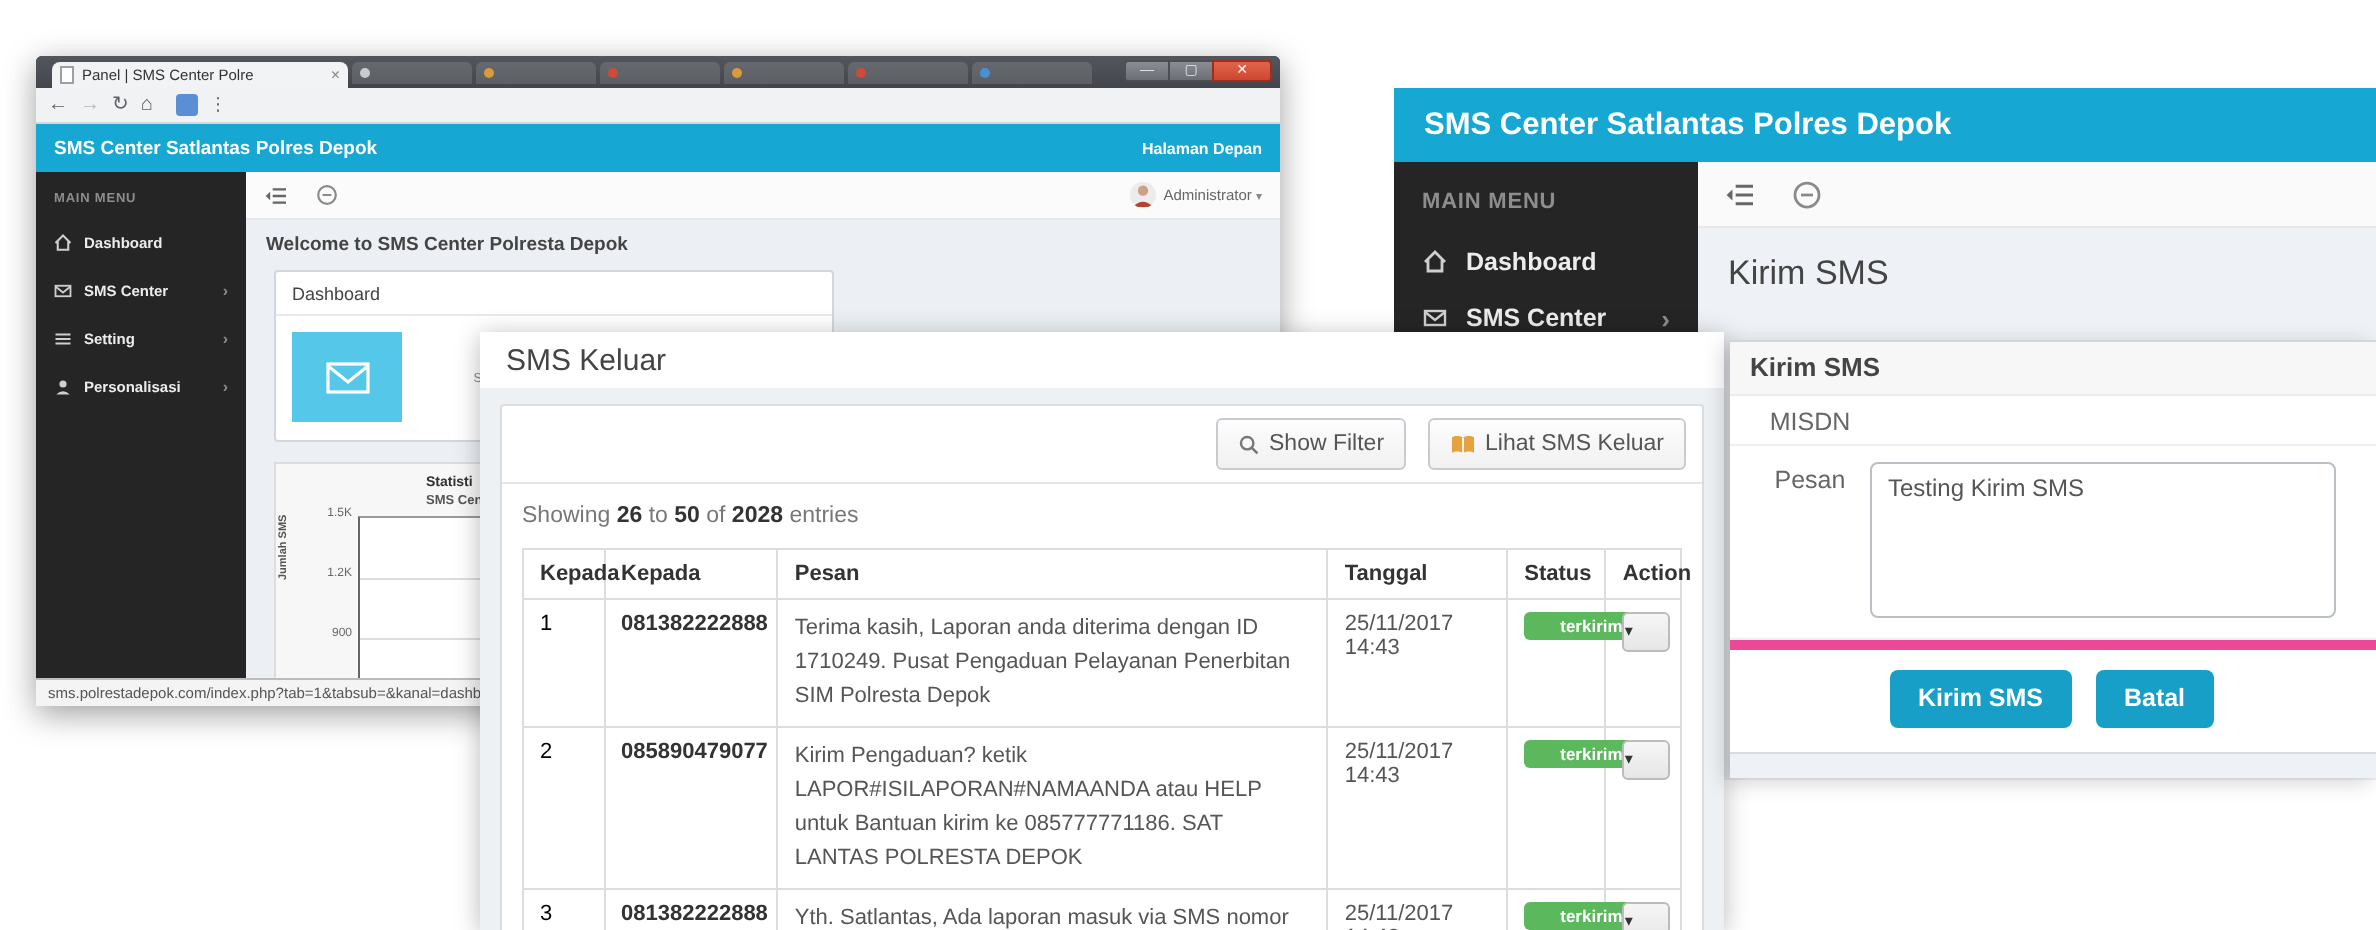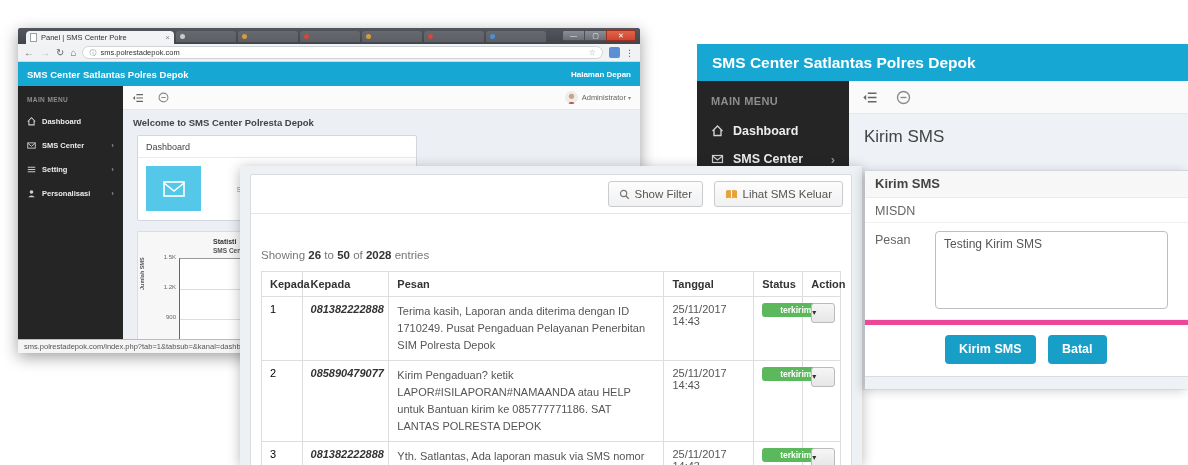--- a/index.html
+++ b/index.html
@@ -80,21 +80,21 @@
   .rcontent { flex:1; background:#eef1f5;}
   .rheading { font-size:17px; color:#444; padding:13px 15px;}
 
   
   .formfrag { position:absolute; left:865px; top:170px; width:323px; height:219px; z-index:6;
               box-shadow:-3px 2px 10px rgba(0,0,0,.18); background:#eef1f5; overflow:hidden;}
   .fpanel { background:#fff; border-top:1px solid #cfd6dd; border-bottom:1px solid #d8dde2;}
   .fph { height:27px; line-height:26px; background:#f7f7f7; border-bottom:1px solid #ececec; font-size:13px; font-weight:bold; color:#444; padding-left:10px;}
   .frow { display:flex; align-items:center; border-bottom:1px solid #f0f0f0; padding:4px 0;}
   .frow.ta { align-items:flex-start; padding:8px 0 10px;}
-  .flabel { width:70px; font-size:12.5px; color:#666; padding-left:10px; flex:none; padding-top:2px;}
+  .flabel { width:70px; font-size:12.5px; color:#666; padding-left:10px; flex:none; padding-top:2px;text-align:center;}
   .finput { width:203px; height:28px; border:1px solid #b9bfc4; border-radius:4px; padding:0 8px; font-size:12px; color:#555; font-family:inherit;}
   .ftext { width:233px; height:78px; border:1px solid #b9bfc4; border-radius:4px; padding:5px 8px; font-size:12px; color:#555; resize:none; font-family:inherit;}
   .ffoot { border-top:5px solid #ec4899; padding:10px 0 12px 80px;}
   .fbtn { display:inline-block; height:29px; line-height:29px; padding:0 14px; background:#179fc8; color:#fff; font-size:12.5px; font-weight:bold; border:none; border-radius:4px; margin-right:8px; font-family:inherit;}
 
   
   .smskeluar { position:absolute; left:240px; top:166px; width:622px; height:299px; z-index:5;
                box-shadow:0 2px 12px rgba(0,0,0,.28); background:#edf1f4; overflow:hidden;}
   .skhead { height:28px; background:#fff; font-size:15px; color:#444; padding-left:13px; line-height:30px;}
   .skbody { padding:8px 10px;}
@@ -102,26 +102,26 @@
   .sktools { text-align:right; padding:6px 8px; border-bottom:1px solid #e4e7ea;}
   .tbtn { display:inline-flex; align-items:center; height:26px; padding:0 10px; border:1px solid #c8ccd0; border-radius:3px;
           background:linear-gradient(#fdfdfd,#f1f1f1); font-size:11.5px; color:#555; margin-left:6px;}
   .tbtn svg { margin-right:5px;}
   .listing { padding:10px;}
   .pagerrow { display:flex; align-items:center; justify-content:space-between;}
   .pager { display:flex;}
   .pbtn { min-width:26px; height:25px; line-height:23px; padding:0 9px; text-align:center; background:#fff; border:1px solid #d6d6d6; font-size:11.5px; color:#999; margin-left:-1px;}
   .pbtn:first-child { margin-left:0;}
   .pbtn.active { color:#333; font-weight:bold;}
-  .showing { font-size:11.5px; color:#777;margin-top:25px;}
+  .showing { font-size:11.5px; color:#777;}
   .showing b { color:#333;}
   table.sk { width:100%; border-collapse:collapse; table-layout:fixed; margin-top:10px;}
   table.sk th, table.sk td { border:1px solid #ddd; padding:6px 8px; font-size:11px; vertical-align:top; text-align:left;}
   table.sk th { color:#333; font-weight:bold;}
-  td.knum { color:#333; font-weight:bold;font-style:italic;}
+  td.knum { color:#333; font-weight:bold;}
   td.msg { color:#555; line-height:1.55;}
   td.tgl { color:#555;}
   .badge { display:inline-block; background:#5cb85c; color:#fff; font-size:8.5px; font-weight:bold; padding:2px 18px; border-radius:3px;}
   td.act { text-align:center;}
   .abtn { display:inline-block; width:24px; height:20px; background:linear-gradient(#f6f6f6,#e6e6e6); border:1px solid #bbb; border-radius:3px; font-size:8px; color:#333; line-height:18px;}
 </style>
 </head>
 <body>
 
 <div id="stage">
@@ -157,25 +157,20 @@
         <div class="winbtn">—</div>
         <div class="winbtn">▢</div>
         <div class="winbtn close">✕</div>
       </div>
     </div>
     <div class="toolbar">
       <span class="navic">←</span>
       <span class="navic dim">→</span>
       <span class="navic">↻</span>
       <span class="navic">⌂</span>
-      <div class="addr">
-        <span class="info">ⓘ</span>
-        <span>sms.polrestadepok.com</span>
-        <span class="star">☆</span>
-      </div>
       <span class="ext"></span>
       <span class="kebab">⋮</span>
     </div>
     <div class="appbar">
       <span class="t">SMS Center Satlantas Polres Depok</span>
       <span class="r">Halaman Depan</span>
     </div>
     <div class="abody">
       <aside class="aside-a">
         <div class="mlabel">MAIN MENU</div>
@@ -318,20 +313,21 @@
       </div>
       <div class="ffoot">
         <button class="fbtn">Kirim SMS</button>
         <button class="fbtn">Batal</button>
       </div>
     </div>
 
   </section>
 
   <section class="smskeluar">
+    <div class="skhead">SMS Keluar</div>
     <div class="skbody">
       <div class="skcard">
         <div class="sktools">
           <span class="tbtn">
             <svg width="11" height="11" viewBox="0 0 12 12">
                 <circle cx="5" cy="5" r="3.4" fill="none" stroke="#777" stroke-width="1.3"></circle>
                 <path d="M7.6 7.6 L10.6 10.6" stroke="#777" stroke-width="1.4"></path>
               </svg>
             <span>Show Filter</span>
           </span>

